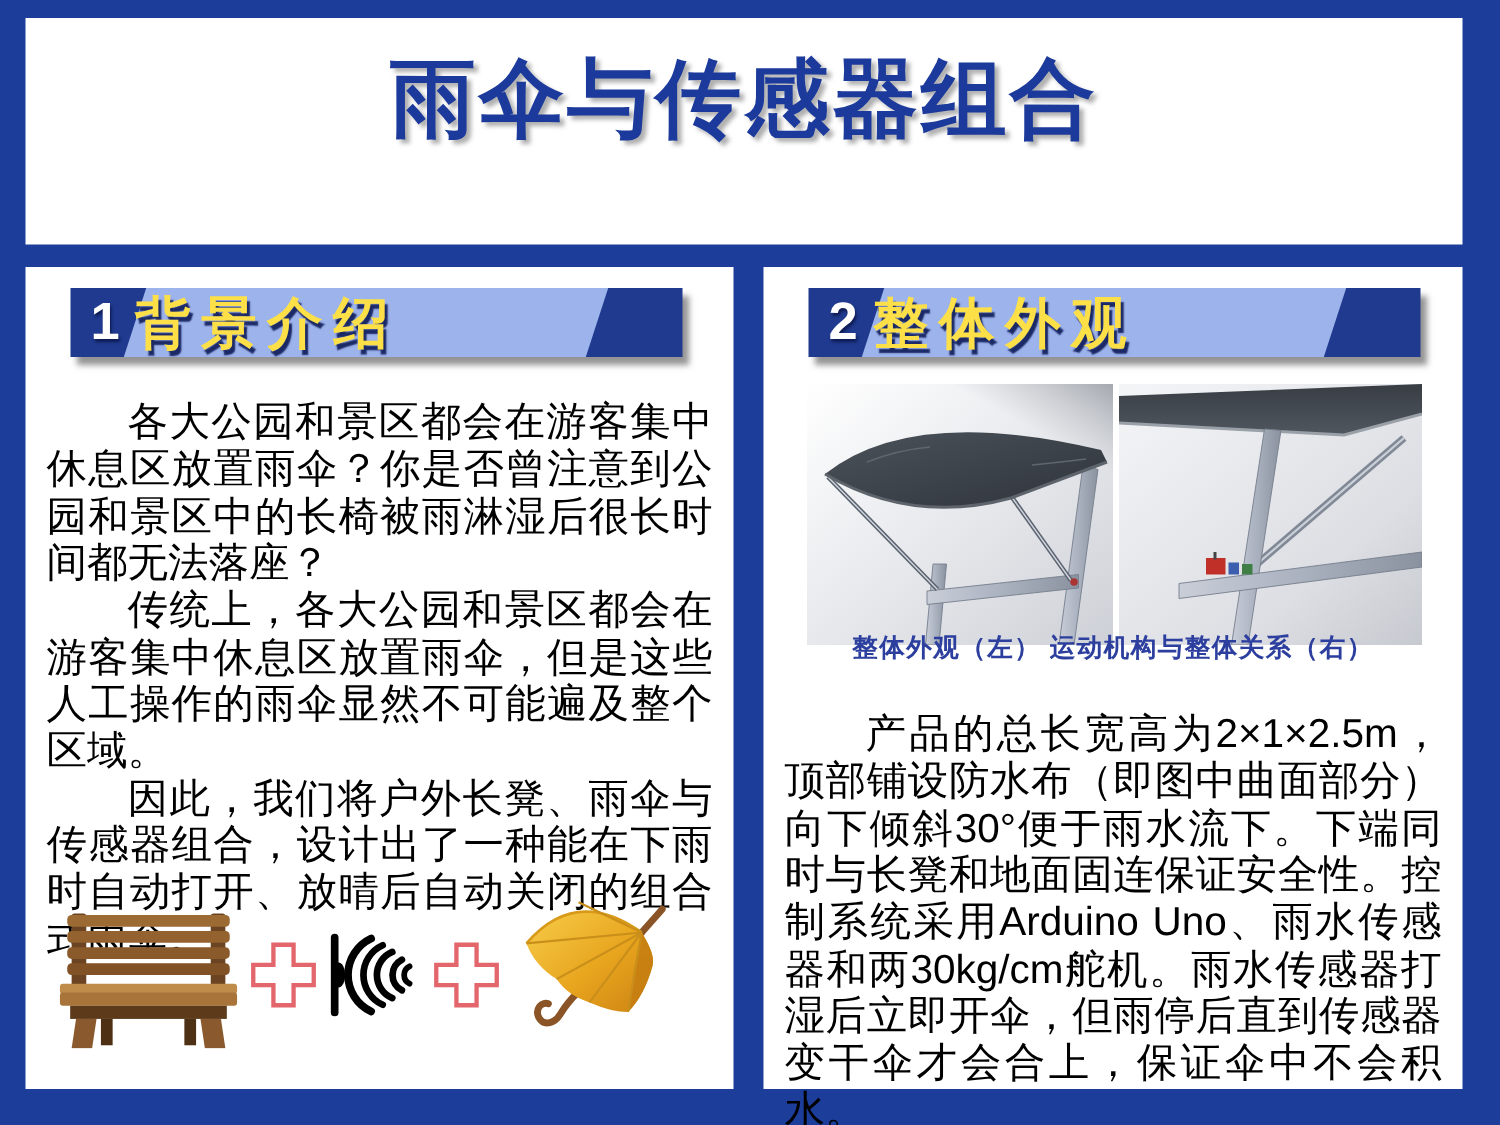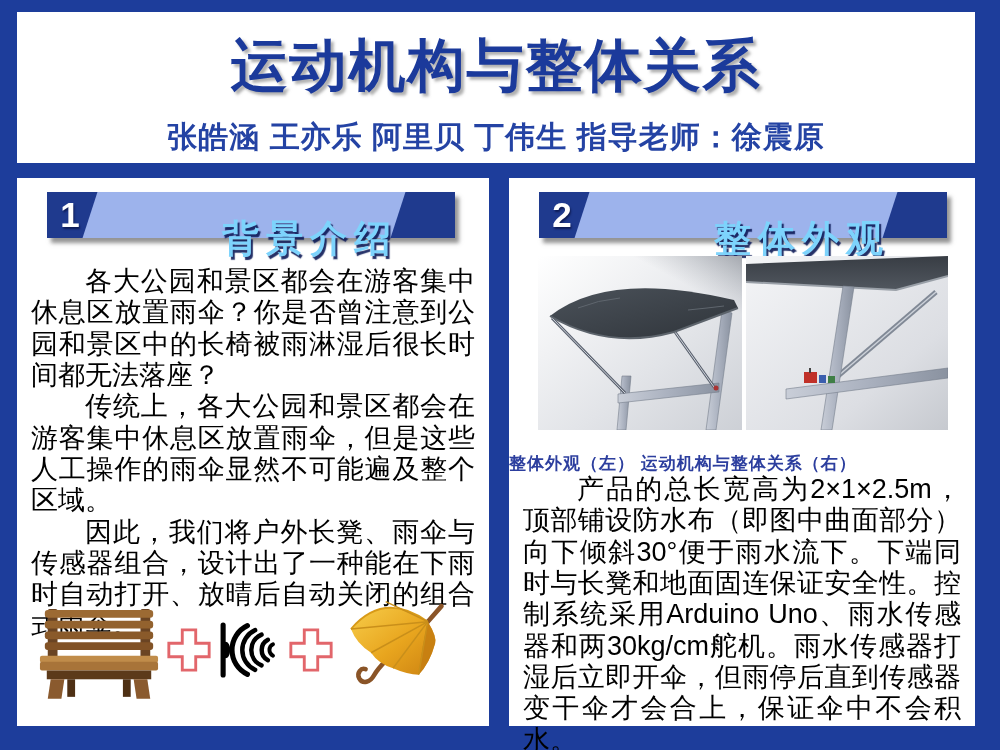--- a/index.html
+++ b/index.html
@@ -15,45 +15,44 @@
   .poster-title{margin:0;padding-top:16px;font-size:57px;font-weight:bold;color:#1b3a9b;letter-spacing:2px;
     text-shadow:3px 3px 3px rgba(110,110,110,0.55);}
   .poster-authors{margin:0;padding-top:12px;font-size:30px;font-weight:bold;color:#2443a4;letter-spacing:1px;}
 
   
   .sec-bar{position:absolute;left:30px;top:14px;width:408px;height:46px;background:#1f3a8e;
     box-shadow:4px 5px 4px rgba(60,60,60,0.55);}
   .sec-light{position:absolute;left:43px;top:0;width:308px;height:46px;background:#9db3ec;transform:skewX(-18deg);}
   .sec-num{position:absolute;left:0;top:0;width:46px;height:46px;line-height:46px;text-align:center;
     color:#ffffff;font-size:35px;font-weight:bold;text-shadow:1px 2px 2px rgba(10,20,70,0.8);}
-  .sec-title{position:absolute;left:43px;top:1px;width:308px;height:46px;line-height:46px;text-align:right;
-    color:#7dd3fc;font-size:37px;font-weight:bold;letter-spacing:7px;text-shadow:2px 3px 1px rgba(12,26,86,0.9);margin-top:23px;}
+  .sec-title{position:absolute;left:43px;top:1px;width:308px;height:46px;line-height:46px;text-align:left;
+    color:#fde047;font-size:37px;font-weight:bold;letter-spacing:7px;text-shadow:2px 3px 1px rgba(12,26,86,0.9);}
 
   .body-text{position:absolute;left:14px;right:14px;color:#000;font-size:27px;line-height:1.16;text-align:justify;}
   .body-text p{margin:0;text-indent:2em;}
   .panel-left .body-text{top:88px;}
   .panel-right .body-text{top:296px;}
 
   
   .icon-row{position:absolute;left:0;right:0;top:412px;display:flex;justify-content:center;align-items:center;gap:5px;}
 
   
   .img-row{position:absolute;left:29px;top:78px;display:flex;gap:4px;}
   .cad-box{width:204px;height:174px;overflow:hidden;}
-  .img-caption{position:absolute;left:0;right:0;top:274px;text-align:left;font-size:17px;font-weight:bold;
+  .img-caption{position:absolute;left:0;right:0;top:242px;text-align:center;font-size:17px;font-weight:bold;
     color:#2c3e9e;letter-spacing:1px;}
 </style>
 </head>
 <body>
 
 <div class="page">
 
   <div class="header-box">
-    <h1 class="poster-title">运动机构与整体关系</h1>
-    <div class="poster-authors">张皓涵 王亦乐 阿里贝 丁伟生 指导老师：徐震原</div>
+    <h1 class="poster-title">雨伞与传感器组合</h1>
   </div>
 
   <div class="panel panel-left">
     <div class="sec-bar">
       <div class="sec-light"></div>
       <div class="sec-num">1</div>
       <div class="sec-title">背景介绍</div>
     </div>
 
     <div class="body-text">

